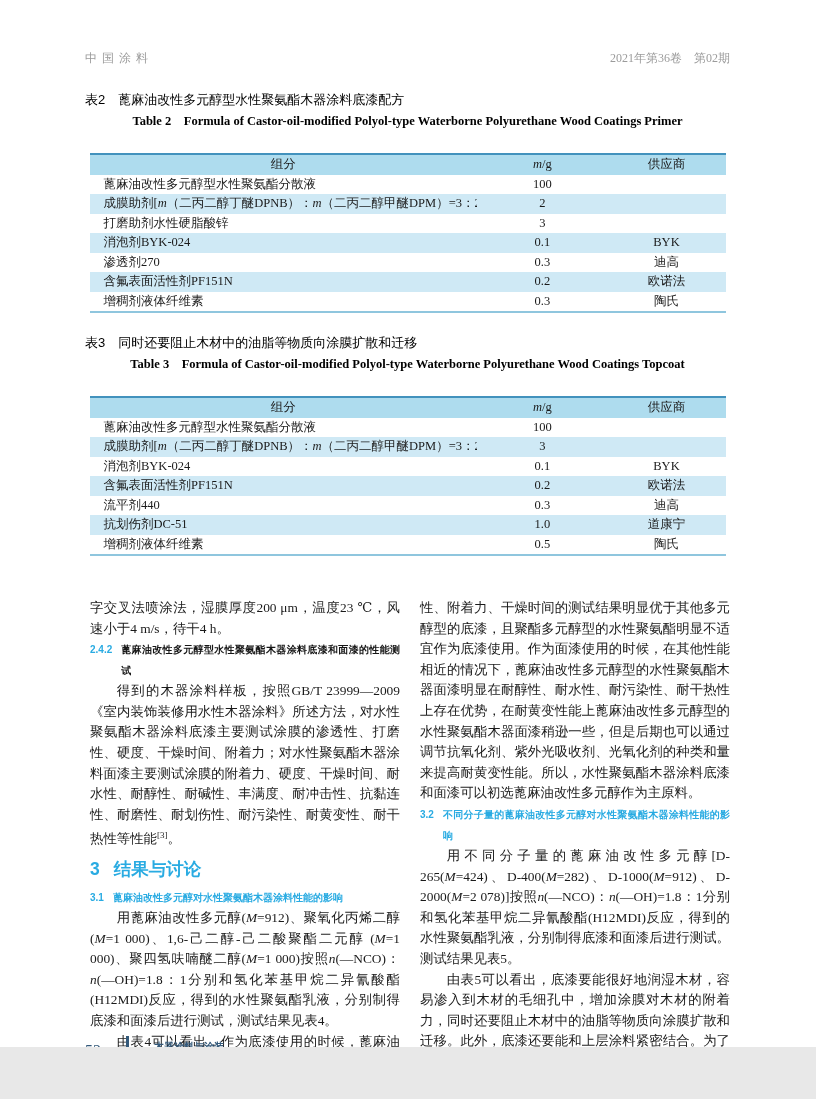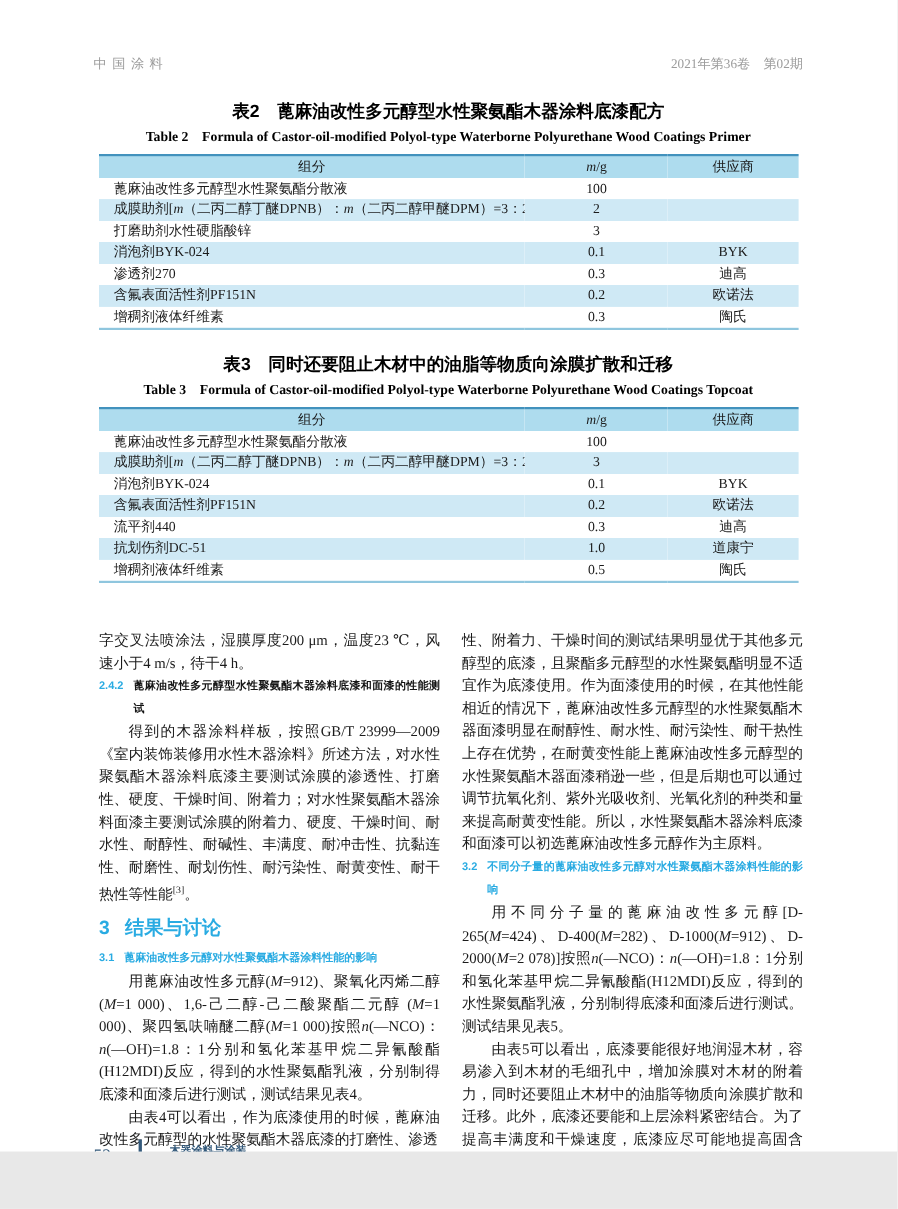--- a/index.html
+++ b/index.html
@@ -7,26 +7,26 @@
         font-family:"Liberation Serif","DejaVu Serif",serif;color:#1a1a1a;}
   .content{padding:0 86px 0 85px;}
 
   
   .runhead{display:flex;justify-content:space-between;align-items:baseline;margin-top:50px;
            font-size:12px;color:#9b9b9b;}
   .runhead .jname{letter-spacing:5px;}
 
   
   .capwrap{margin-top:24px;}
-  .cap-zh{text-align:center;font-family:"Liberation Sans","DejaVu Sans",sans-serif;
-          font-weight:bold;font-size:16px;color:#000;}
+  .cap-zh{text-align:left;font-family:"Liberation Sans","DejaVu Sans",sans-serif;
+          font-weight:normal;font-size:13px;color:#000;}
   .cap-en{text-align:center;font-weight:bold;font-size:12.5px;color:#000;margin-top:4px;}
 
   
-  table.ftable{width:636px;margin:7px auto 0 auto;border-collapse:collapse;font-size:12.5px;
+  table.ftable{width:636px;margin:23px auto 0 auto;border-collapse:collapse;font-size:12.5px;
           border-top:2px solid #4292bd;border-bottom:2px solid #8fc6de;table-layout:fixed;}
   table.ftable th,table.ftable td{height:19.5px;padding:0 4px;font-weight:normal;line-height:19.5px;
           white-space:nowrap;overflow:hidden;}
   table.ftable thead tr{background:#aedcee;}
   table.ftable tr.stripe{background:#cfe9f5;}
   .c0{width:62%;text-align:left;padding-left:14px !important;}
   th.c0{text-align:center;padding-left:4px !important;}
   .c1{width:20%;text-align:center;}
   .c2{width:18%;text-align:center;}
 

